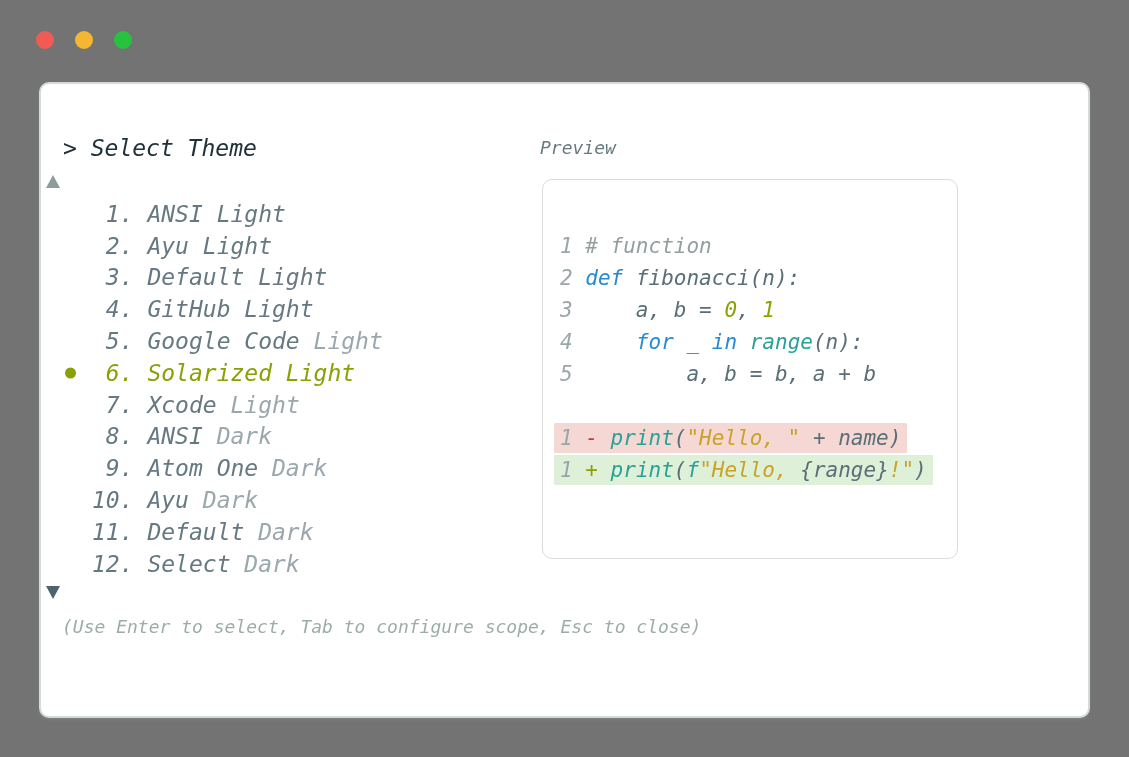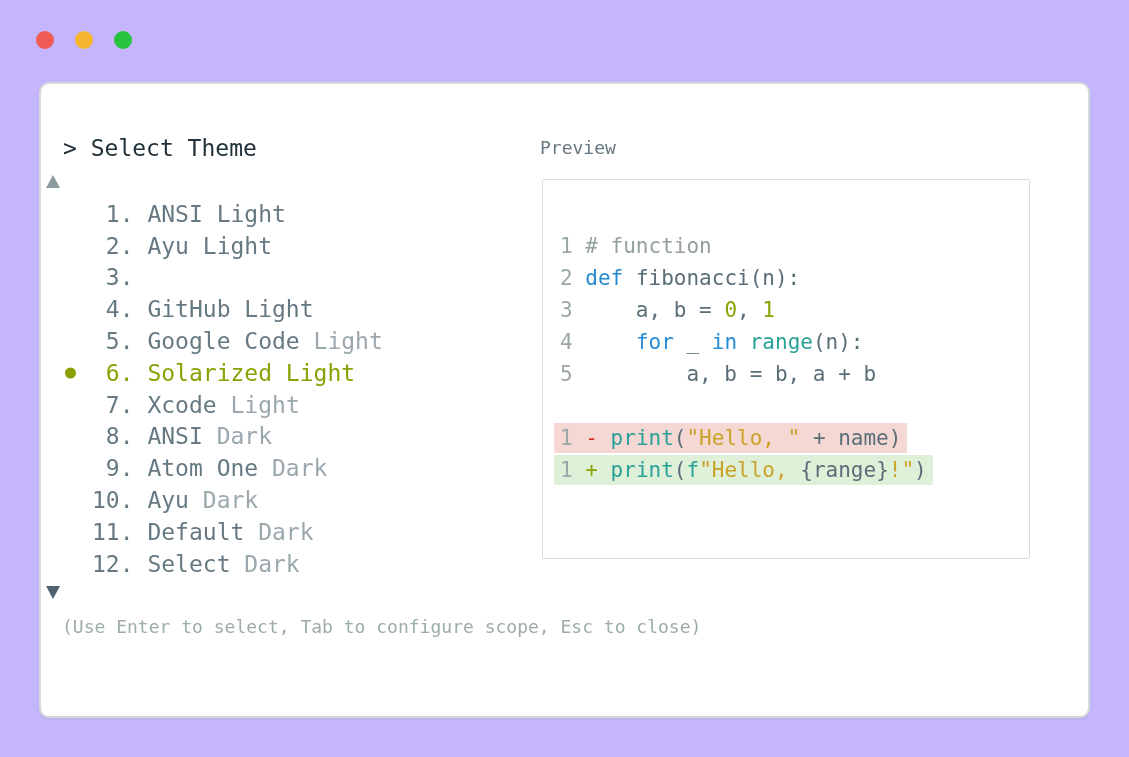--- a/index.html
+++ b/index.html
@@ -8,22 +8,22 @@
     --text-dark:#20313a; --text-slate:#667982; --text-dim:#9aa8ad; --hint:#9cada9;
     --selected:#8ba004;
     --code-plain:#5a6e78; --code-kw:#268bd2; --code-teal:#2aa198; --code-olive:#8ca104;
     --code-gold:#c9a227; --code-red:#dc322f; --code-comment:#93a09f; --code-ln:#9aa6a8;
     --removed-bg:#f5d8d3; --added-bg:#dff0d9;
     --arrow-up:#8c9b9b; --arrow-down:#4d6370;
   }
   *{margin:0;padding:0;box-sizing:border-box;}
   html,body{background:#ffffff;}
   .stage{
-    position:relative; width:1129px; height:757px; background:#c4b5fd;
-    font-family:"DejaVu Sans Mono","Liberation Mono",monospace; overflow:hidden;
+    position:relative; width:1129px; height:757px; background:#737373;
+    font-family:"DejaVu Sans Mono","Liberation Mono",monospace; overflow:hidden;font-style:italic;
   }
   .dot{position:absolute; width:18px; height:18px; border-radius:50%; top:31px;}
   .dot.red{left:36px; background:var(--red-dot);}
   .dot.yellow{left:75px; background:var(--yellow-dot);}
   .dot.green{left:114px; background:var(--green-dot);}
 
   .panel{
     position:absolute; left:39px; top:82px; width:1051px; height:636px;
     background:#ffffff; border:2px solid var(--panel-border); border-radius:10px;
     box-shadow:0 2px 3px rgba(160,170,170,0.22);
@@ -60,22 +60,22 @@
   .theme-row.selected .variant{color:var(--selected);}
   .bullet{
     position:absolute; left:-27px; top:50%; transform:translateY(-50%);
     width:11px; height:11px; border-radius:50%; background:var(--selected);
   }
   .hint{
     position:absolute; left:21px; top:527px; font-size:18px; line-height:32px;
     color:var(--hint); white-space:pre;
   }
   .preview-box{
-    position:absolute; left:501px; top:95px; width:488px; height:380px;
-    border:1.5px solid var(--box-border); border-radius:2px; background:#ffffff;
+    position:absolute; left:501px; top:95px; width:416px; height:380px;
+    border:1.5px solid var(--box-border); border-radius:10px; background:#ffffff;
   }
   .code-block{position:absolute; left:17px; top:50px; font-size:21px;}
   .code-line{height:32px; display:flex; align-items:center; white-space:pre;}
   .line-content{display:inline-block; line-height:30px; white-space:pre;}
   .line-content.removed{background:var(--removed-bg); padding:0 6px; margin-left:-6px; border-radius:1px;}
   .line-content.added{background:var(--added-bg); padding:0 6px; margin-left:-6px; border-radius:1px;}
   .ln{color:var(--code-ln);}
   .sign-removed{color:var(--code-red);}
   .sign-added{color:var(--code-olive);}
   .tok-plain{color:var(--code-plain);}
@@ -98,21 +98,21 @@
 
     <div class="prompt">&gt; Select Theme</div>
 
     <div class="preview-label">Preview</div>
 
     <div class="arrow up"></div>
 
     <div class="theme-list" id="theme-list">
         <div class="theme-row"><span class="num"> 1. </span><span class="nm">ANSI Light</span></div>
         <div class="theme-row"><span class="num"> 2. </span><span class="nm">Ayu Light</span></div>
-        <div class="theme-row"><span class="num"> 3. </span></div>
+        <div class="theme-row"><span class="num"> 3. </span><span class="nm">Default Light</span></div>
         <div class="theme-row"><span class="num"> 4. </span><span class="nm">GitHub Light</span></div>
         <div class="theme-row"><span class="num"> 5. </span><span class="nm">Google Code</span><span class="variant"> Light</span></div>
         <div class="theme-row selected"><span class="bullet"></span><span class="num"> 6. </span><span class="nm">Solarized Light</span></div>
         <div class="theme-row"><span class="num"> 7. </span><span class="nm">Xcode</span><span class="variant"> Light</span></div>
         <div class="theme-row"><span class="num"> 8. </span><span class="nm">ANSI</span><span class="variant"> Dark</span></div>
         <div class="theme-row"><span class="num"> 9. </span><span class="nm">Atom One</span><span class="variant"> Dark</span></div>
         <div class="theme-row"><span class="num">10. </span><span class="nm">Ayu</span><span class="variant"> Dark</span></div>
         <div class="theme-row"><span class="num">11. </span><span class="nm">Default</span><span class="variant"> Dark</span></div>
         <div class="theme-row"><span class="num">12. </span><span class="nm">Select</span><span class="variant"> Dark</span></div>
       </div>

